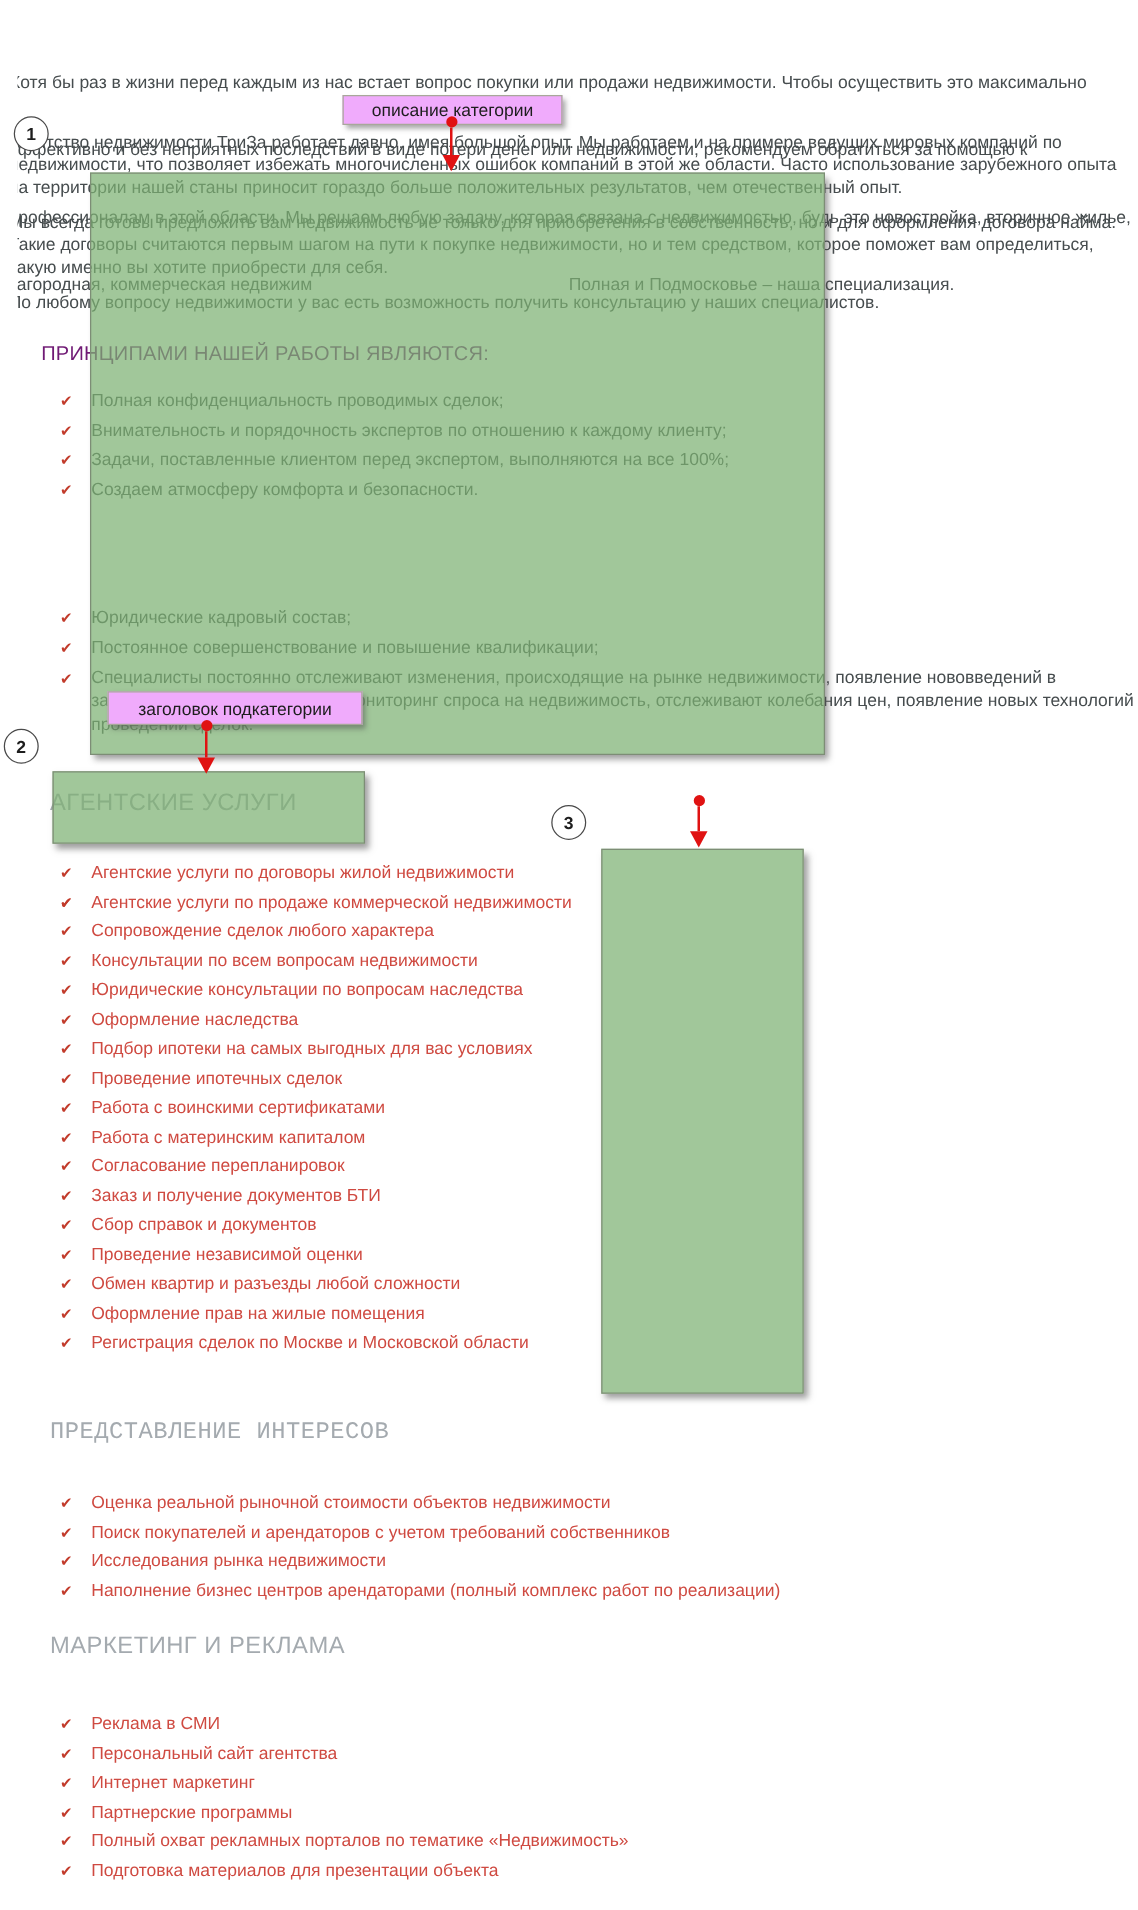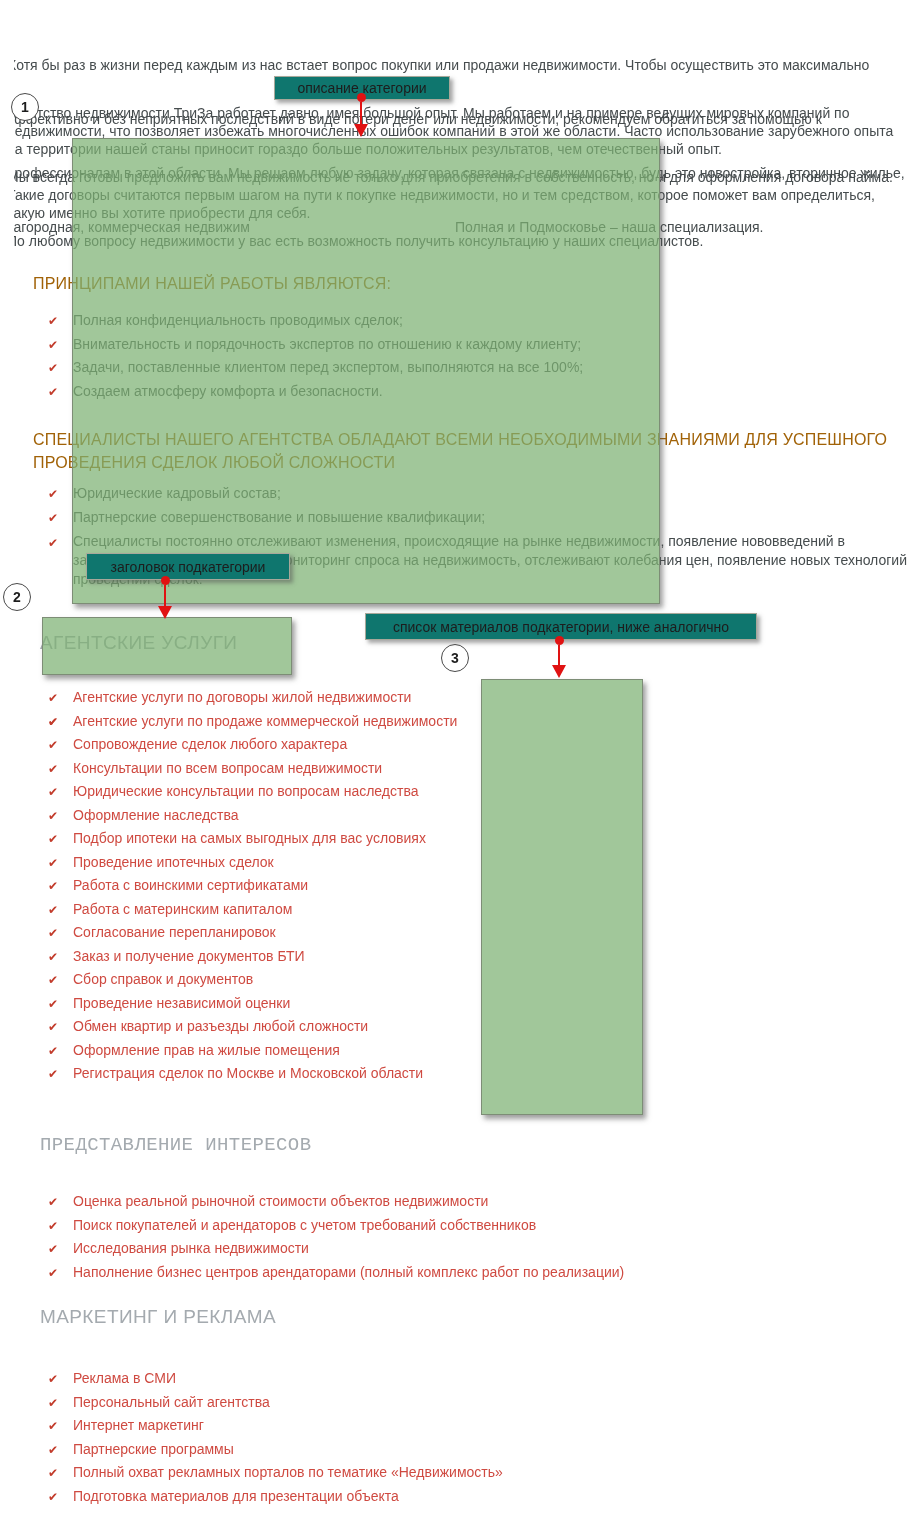--- a/index.html
+++ b/index.html
@@ -3,34 +3,34 @@
 <meta charset="utf-8">
 <style>
   html,body{margin:0;padding:0;background:#fff;}
   .page{position:relative;width:910px;height:1528px;background:#ffffff;overflow:hidden;
         font-family:"Liberation Sans","DejaVu Sans",sans-serif;}
   
   .textwrap{position:absolute;left:14px;top:0;width:896px;height:1528px;overflow:hidden;z-index:1;}
   .tb{position:absolute;white-space:pre;color:#464c4e;font-size:14px;line-height:18px;}
   .line{white-space:pre;}
   .gap{display:inline-block;height:1px;}
-  .h-orange{color:#a16207;font-size:16px;line-height:23px;letter-spacing:.2px;white-space:pre;}
+  .h-orange{color:#701a75;font-size:16px;line-height:23px;letter-spacing:.2px;white-space:pre;}
   .h-gray{color:#a4aaaf;font-size:19px;font-weight:300;letter-spacing:.4px;white-space:pre;}
   ul.blist{list-style:none;margin:0;padding:0;position:absolute;}
   ul.blist li{position:relative;padding-left:25px;line-height:18px;margin-bottom:5.5px;
               font-size:14px;white-space:pre;color:#464c4e;}
   .chk{position:absolute;left:0;top:1px;color:#c23b2b;font-size:12px;}
   .li-link{color:#cf4a41;}
   .multi{position:absolute;font-size:14px;line-height:19px;color:#464c4e;}
   .multi .chk{top:2px;}
   .multi .ml{padding-left:25px;white-space:pre;}
   
   .g{position:absolute;background:rgba(125,178,115,.72);border:1px solid #7d8d76;
      box-shadow:3px 4px 5px rgba(80,80,80,.55);z-index:10;}
-  .callout{position:absolute;background:#0f766e;border:1px solid #a8a89a;
+  .callout{position:absolute;background:#f0abfc;border:1px solid #a8a89a;
            box-shadow:3px 3px 4px rgba(80,80,80,.5);font-size:14px;color:#1d1d1d;
            display:flex;align-items:center;justify-content:center;z-index:20;white-space:pre;}
   .marker{position:absolute;width:26px;height:26px;border-radius:50%;background:#fff;
           border:1.5px solid #4a4a4a;display:flex;align-items:center;justify-content:center;
           font-size:14px;font-weight:bold;color:#1d1d1d;z-index:6;}
   .arrow{position:absolute;width:14px;display:flex;flex-direction:column;align-items:center;z-index:30;}
   .dot{width:9px;height:9px;border-radius:50%;background:#e01212;}
   .shaft{width:2px;background:#e01212;}
   .head{width:0;height:0;border-left:7px solid transparent;border-right:7px solid transparent;
         border-top:13px solid #e01212;}
@@ -59,26 +59,24 @@
 
     <div class="tb h-orange" style="left:19px;top:272px;">ПРИНЦИПАМИ НАШЕЙ РАБОТЫ ЯВЛЯЮТСЯ:</div>
 
     <ul class="blist" style="left:34px;top:311px;">
         <li><span class="chk">✔</span><span>Полная конфиденциальность проводимых сделок;</span></li>
         <li><span class="chk">✔</span><span>Внимательность и порядочность экспертов по отношению к каждому клиенту;</span></li>
         <li><span class="chk">✔</span><span>Задачи, поставленные клиентом перед экспертом, выполняются на все 100%;</span></li>
         <li><span class="chk">✔</span><span>Создаем атмосферу комфорта и безопасности.</span></li>
       </ul>
 
-    <div class="tb h-orange" style="left:19px;top:428px;">СПЕЦИАЛИСТЫ НАШЕГО АГЕНТСТВА ОБЛАДАЮТ ВСЕМИ НЕОБХОДИМЫМИ ЗНАНИЯМИ ДЛЯ УСПЕШНОГО
-ПРОВЕДЕНИЯ СДЕЛОК ЛЮБОЙ СЛОЖНОСТИ</div>
 
     <ul class="blist" style="left:34px;top:484px;">
         <li><span class="chk">✔</span><span>Юридические кадровый состав;</span></li>
-        <li><span class="chk">✔</span><span>Партнерские совершенствование и повышение квалификации;</span></li>
+        <li><span class="chk">✔</span><span>Постоянное совершенствование и повышение квалификации;</span></li>
       </ul>
 
     <div class="multi" style="left:34px;top:532px;">
       <span class="chk">✔</span>
       <div class="ml">Специалисты постоянно отслеживают изменения, происходящие на рынке недвижимости, появление нововведений в</div>
       <div class="ml"><span>за</span><span class="gap" style="width:188px;"></span><span>мониторинг спроса на недвижимость, отслеживают колебания цен, появление новых технологий при</span></div>
       <div class="ml">проведении сделок.</div>
     </div>
 
     <div class="tb h-gray" style="left:26px;top:634px;">АГЕНТСКИЕ УСЛУГИ</div>
@@ -129,21 +127,20 @@
   <div class="marker" style="left:11px;top:93px;">1</div>
   <div class="marker" style="left:3px;top:583px;">2</div>
   <div class="marker" style="left:441px;top:644px;">3</div>
 
   <div class="g" style="left:72px;top:138px;width:586px;height:464px;"></div>
   <div class="g" style="left:42px;top:617px;width:248px;height:56px;"></div>
   <div class="g" style="left:481px;top:679px;width:160px;height:434px;"></div>
 
   <div class="callout" style="left:274px;top:76px;width:174px;height:22px;">описание категории</div>
   <div class="callout" style="left:65px;top:553px;width:202px;height:25px;margin-left:21px;">заголовок подкатегории</div>
-  <div class="callout" style="left:365px;top:613px;width:390px;height:25px;">список материалов подкатегории, ниже аналогично</div>
 
   <div class="arrow" style="left:354px;top:93px;">
     <div class="dot"></div>
     <div class="shaft" style="height:22px;"></div>
     <div class="head"></div>
   </div>
   <div class="arrow" style="left:158px;top:576px;">
     <div class="dot"></div>
     <div class="shaft" style="height:21px;"></div>
     <div class="head"></div>

